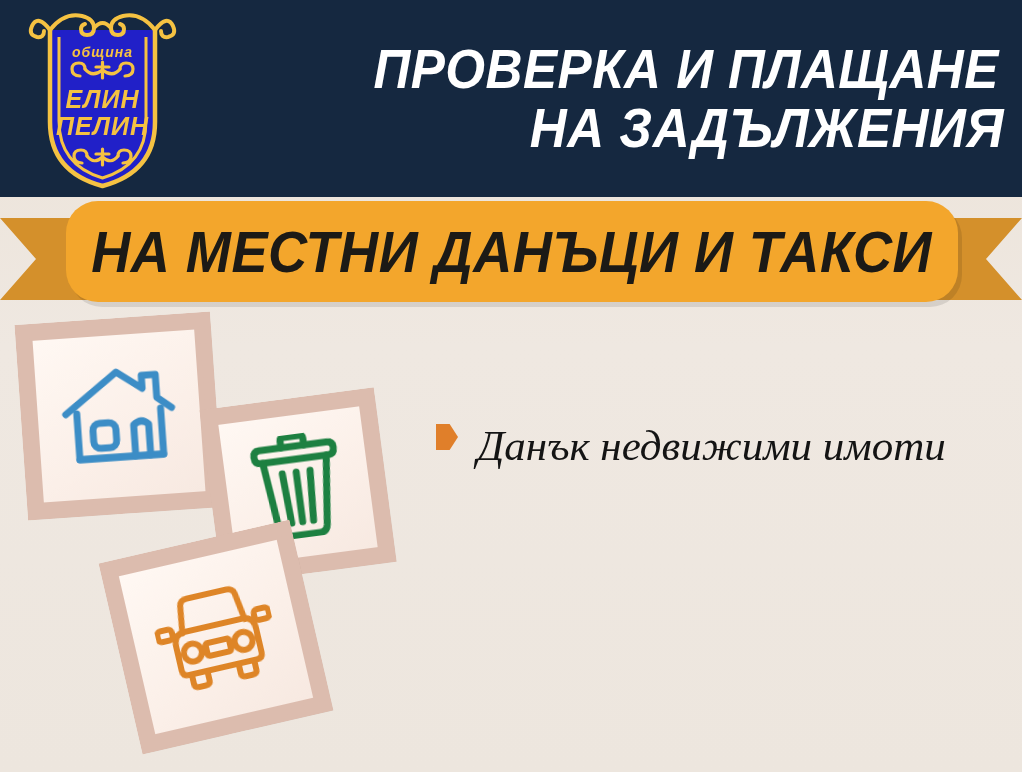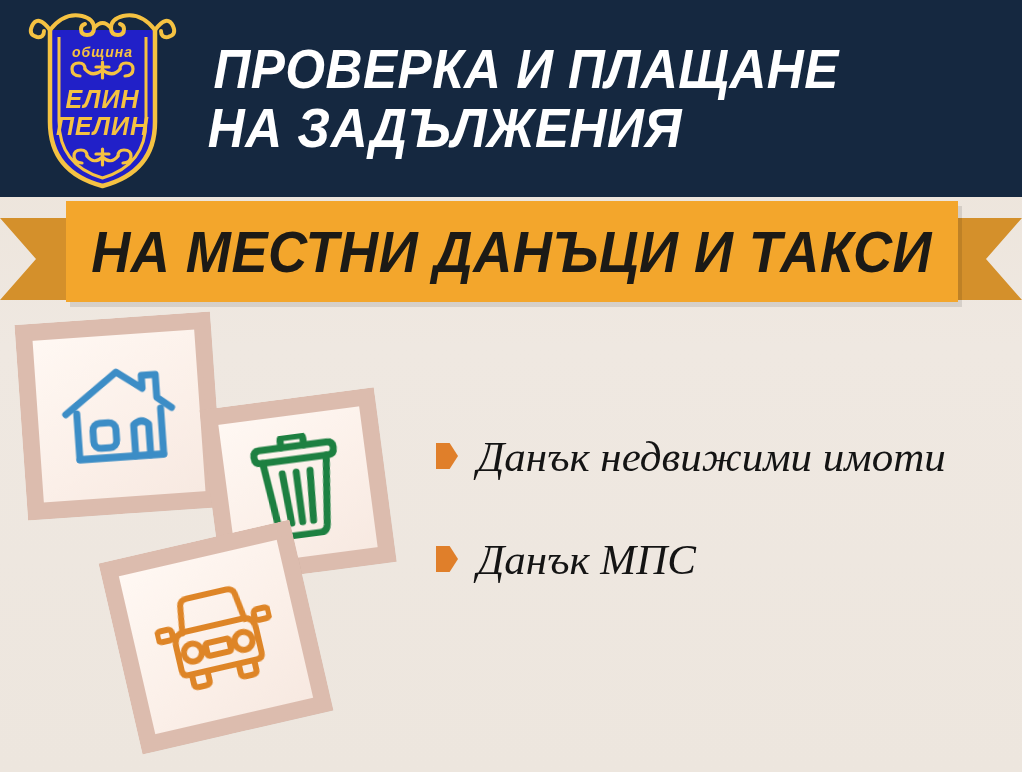--- a/index.html
+++ b/index.html
@@ -19,21 +19,21 @@
   .header{
     position:absolute;left:0;top:0;width:1022px;height:197px;
     background:#152840;
     overflow:hidden;
   }
   .crest{
     position:absolute;left:20px;top:4px;width:165px;height:186px;
   }
   .title-wrap{
     position:absolute;left:190px;top:0;width:832px;height:197px;
-    display:flex;flex-direction:column;align-items:flex-start;justify-content:center;
+    display:flex;flex-direction:column;align-items:flex-end;justify-content:center;
   }
   .title-line{
     color:#FFFFFF;
     font-family:"Liberation Sans", sans-serif;
     font-weight:bold;
     font-size:55px;
     line-height:1.07;
     letter-spacing:0.5px;
     white-space:nowrap;
     transform:scaleX(0.93);
@@ -53,21 +53,21 @@
     clip-path:polygon(0 0,128px 0,128px 82px,0 82px,36px 41px);
   }
   .ribbon-tail.right{
     right:0;
     clip-path:polygon(0 0,128px 0,92px 41px,128px 82px,0 82px);
   }
   .ribbon-main{
     position:absolute;left:66px;top:4px;width:892px;height:101px;
     background:#F3A62C;
     box-shadow:4px 5px 0 rgba(0,0,0,0.10);
-    display:flex;align-items:center;justify-content:center;
+    display:flex;align-items:center;justify-content:center;border-radius:32px;
   }
   .ribbon-text{
     color:#1C1A16;
     font-family:"Liberation Sans", sans-serif;
     font-weight:bold;
     font-size:57px;
     letter-spacing:0.5px;
     white-space:nowrap;
     transform:scaleX(0.95);
   }
@@ -100,21 +100,21 @@
   
   #stamp-house{left:21px;top:318px;width:196px;height:196px;transform:rotate(-4deg);}
   #stamp-trash{left:210px;top:398px;width:176px;height:176px;transform:rotate(-7.5deg);}
   #stamp-car  {left:118px;top:539px;width:196px;height:196px;transform:rotate(-13deg);}
 
   
   .bullets{
     position:absolute;left:400px;top:424px;width:610px;
   }
   .bullet-row{
-    display:flex;align-items:center;
+    display:flex;align-items:flex-start;
     height:64px;margin-bottom:39px;padding-left:36px;
   }
   .bullet-row:last-child{margin-bottom:0;}
   .bullet-marker{
     width:22px;height:26px;flex:0 0 22px;margin-right:19px;
     background:#E07F2A;
     clip-path:polygon(0 0,62% 0,100% 50%,62% 100%,0 100%);
   }
   .bullet-label{
     color:#141414;
@@ -245,20 +245,16 @@
   </div>
 
   <div class="bullets">
 
     <div class="bullet-row">
       <span class="bullet-marker"></span>
       <span class="bullet-label">Данък недвижими имоти</span>
     </div>
 
 
-    <div class="bullet-row">
-      <span class="bullet-marker"></span>
-      <span class="bullet-label">Данък МПС</span>
-    </div>
 
   </div>
 
 </div>
 
 </body></html>

